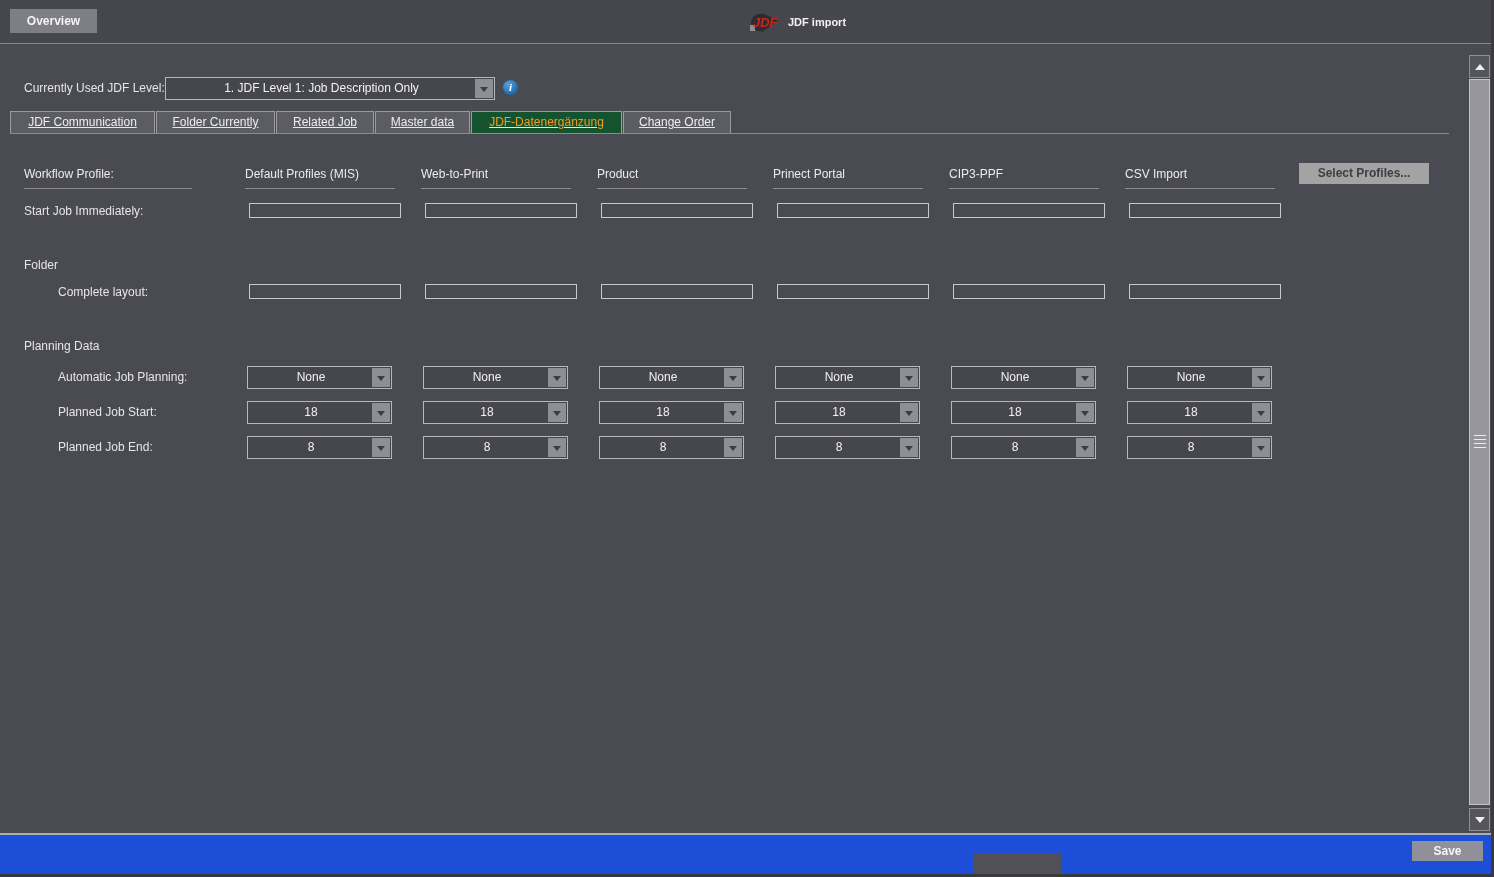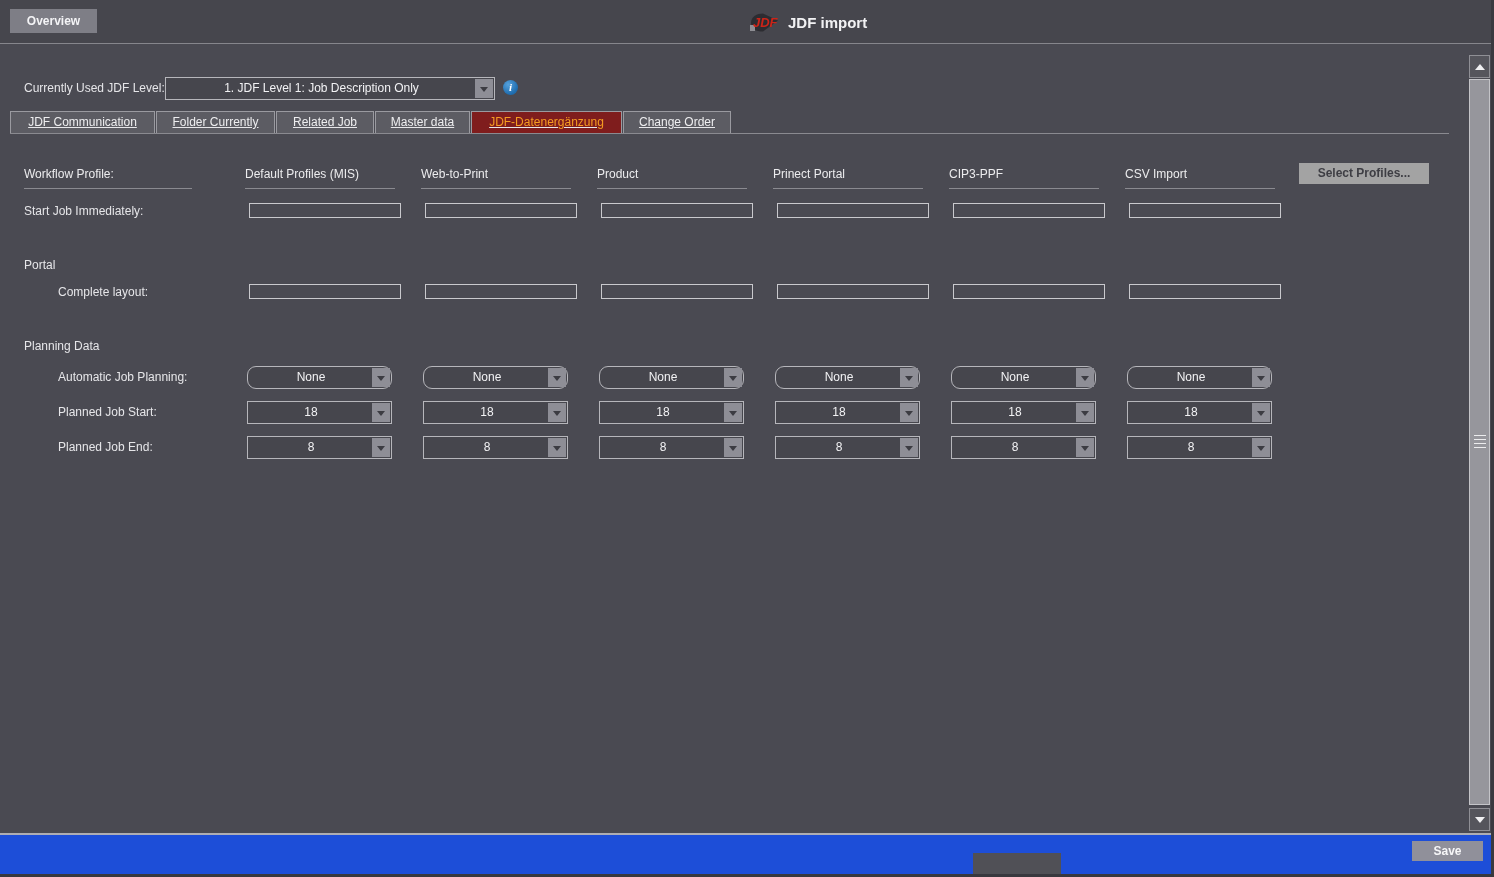--- a/index.html
+++ b/index.html
@@ -7,50 +7,50 @@
     position:relative;width:1494px;height:877px;overflow:hidden;
     background:#4a4a52;
     font-family:"Liberation Sans","DejaVu Sans",sans-serif;
     font-size:12px;color:#e6e6e9;
   }
   
   .topbar{position:absolute;left:0;top:0;width:1494px;height:43px;background:#46464d;border-bottom:1px solid #86868c;}
   .btn{display:inline-block;text-align:center;cursor:default;}
   .overview-btn{position:absolute;left:10px;top:9px;width:87px;height:24px;line-height:24px;background:#7e7e86;color:#f4f4f6;font-weight:bold;}
   .titlewrap{position:absolute;left:748px;top:10px;height:24px;display:flex;align-items:center;gap:8px;}
-  .title{font-weight:bold;color:#f2f2f4;font-size:15px;}
+  .title{font-weight:bold;color:#f2f2f4;font-size:11px;}
   
   .lvl-label{position:absolute;left:24px;top:81px;}
   .dd{position:absolute;height:21px;border:1px solid #b6b6bb;background:#46464d;color:#f2f2f4;}
   .dd .val{display:block;padding:3px 24px 0 7px;white-space:nowrap;overflow:hidden;text-align:center;}
   .dd .arr{position:absolute;right:1px;top:1px;bottom:1px;width:18px;background:#8e8e96;}
   .dd .arr:after{content:"";position:absolute;left:50%;top:50%;margin:-2px 0 0 -4px;border-left:4px solid transparent;border-right:4px solid transparent;border-top:5px solid #3c3c42;}
   .lvl-dd{left:165px;top:77px;width:328px;}
   .info-icon{position:absolute;left:503px;top:80px;width:15px;height:15px;border-radius:50%;
     background:radial-gradient(circle at 35% 30%,#56a2dd,#1e6cae 70%);
     color:#fff;text-align:center;line-height:15px;font-family:"Liberation Serif",serif;font-style:italic;font-weight:bold;font-size:11px;}
   
   .tabs{position:absolute;left:10px;top:111px;height:22px;display:flex;text-decoration:underline;}
   .tab{box-sizing:border-box;height:22px;line-height:20px;text-align:center;background:#5c5c63;border:1px solid #9a9aa0;border-bottom:none;color:#eeeef0;margin-right:1px;}
-  .tab.active{background:#7f1d1d;color:#f59b21;}
+  .tab.active{background:#14532d;color:#f59b21;}
   .tabline{position:absolute;left:10px;top:133px;width:1439px;height:1px;background:#8a8a90;}
   
   .colhead{position:absolute;top:167px;height:21px;border-bottom:1px solid #8a8a90;color:#ececee;}
   .lbl{position:absolute;color:#e6e6e9;white-space:nowrap;}
   .cb{position:absolute;width:13px;height:13px;border:1px solid #c9c9cd;background:transparent;}
   
   .c0{left:245px;width:150px;} .c1{left:421px;width:150px;} .c2{left:597px;width:150px;}
   .c3{left:773px;width:150px;} .c4{left:949px;width:150px;} .c5{left:1125px;width:150px;}
   .cb.c0{left:249px;} .cb.c1{left:425px;} .cb.c2{left:601px;}
   .cb.c3{left:777px;} .cb.c4{left:953px;} .cb.c5{left:1129px;}
   .dd.c0{left:247px;} .dd.c1{left:423px;} .dd.c2{left:599px;}
   .dd.c3{left:775px;} .dd.c4{left:951px;} .dd.c5{left:1127px;}
   .dd.col{width:143px;}
   .r-startjob{top:203px;} .r-complete{top:284px;}
-  .r-auto{top:366px;border-radius:9px;} .r-start{top:401px;} .r-end{top:436px;}
+  .r-auto{top:366px;} .r-start{top:401px;} .r-end{top:436px;}
   .select-profiles-btn{position:absolute;left:1299px;top:163px;width:130px;height:21px;line-height:21px;background:#a3a3a3;color:#3e3e44;font-weight:bold;}
   
   .scrollbar{position:absolute;left:1469px;top:55px;width:21px;height:780px;}
   .sb-btn{position:absolute;left:0;width:19px;height:21px;background:#55555c;border:1px solid #8f8f95;}
   .sb-up{top:0;} .sb-down{top:753px;}
   .sb-btn:after{content:"";position:absolute;left:50%;top:50%;}
   .sb-up:after{margin:-3px 0 0 -5px;border-left:5px solid transparent;border-right:5px solid transparent;border-bottom:6px solid #f0f0f2;}
   .sb-down:after{margin:-3px 0 0 -5px;border-left:5px solid transparent;border-right:5px solid transparent;border-top:6px solid #f0f0f2;}
   .sb-thumb{position:absolute;left:0;top:24px;width:19px;height:724px;background:#96969c;border:1px solid #c4c4c8;}
   .sb-grip{position:absolute;left:50%;top:50%;width:12px;height:14px;margin:-7px 0 0 -6px;
@@ -107,21 +107,21 @@
   <div class="btn select-profiles-btn">Select Profiles...</div>
 
   <span class="lbl" style="left:24px;top:204px">Start Job Immediately:</span>
   <span class="cb c0 r-startjob"></span>
   <span class="cb c1 r-startjob"></span>
   <span class="cb c2 r-startjob"></span>
   <span class="cb c3 r-startjob"></span>
   <span class="cb c4 r-startjob"></span>
   <span class="cb c5 r-startjob"></span>
 
-  <span class="lbl" style="left:24px;top:258px">Portal</span>
+  <span class="lbl" style="left:24px;top:258px">Folder</span>
   <span class="lbl" style="left:58px;top:285px">Complete layout:</span>
   <span class="cb c0 r-complete"></span>
   <span class="cb c1 r-complete"></span>
   <span class="cb c2 r-complete"></span>
   <span class="cb c3 r-complete"></span>
   <span class="cb c4 r-complete"></span>
   <span class="cb c5 r-complete"></span>
 
   <span class="lbl" style="left:24px;top:339px">Planning Data</span>
 

